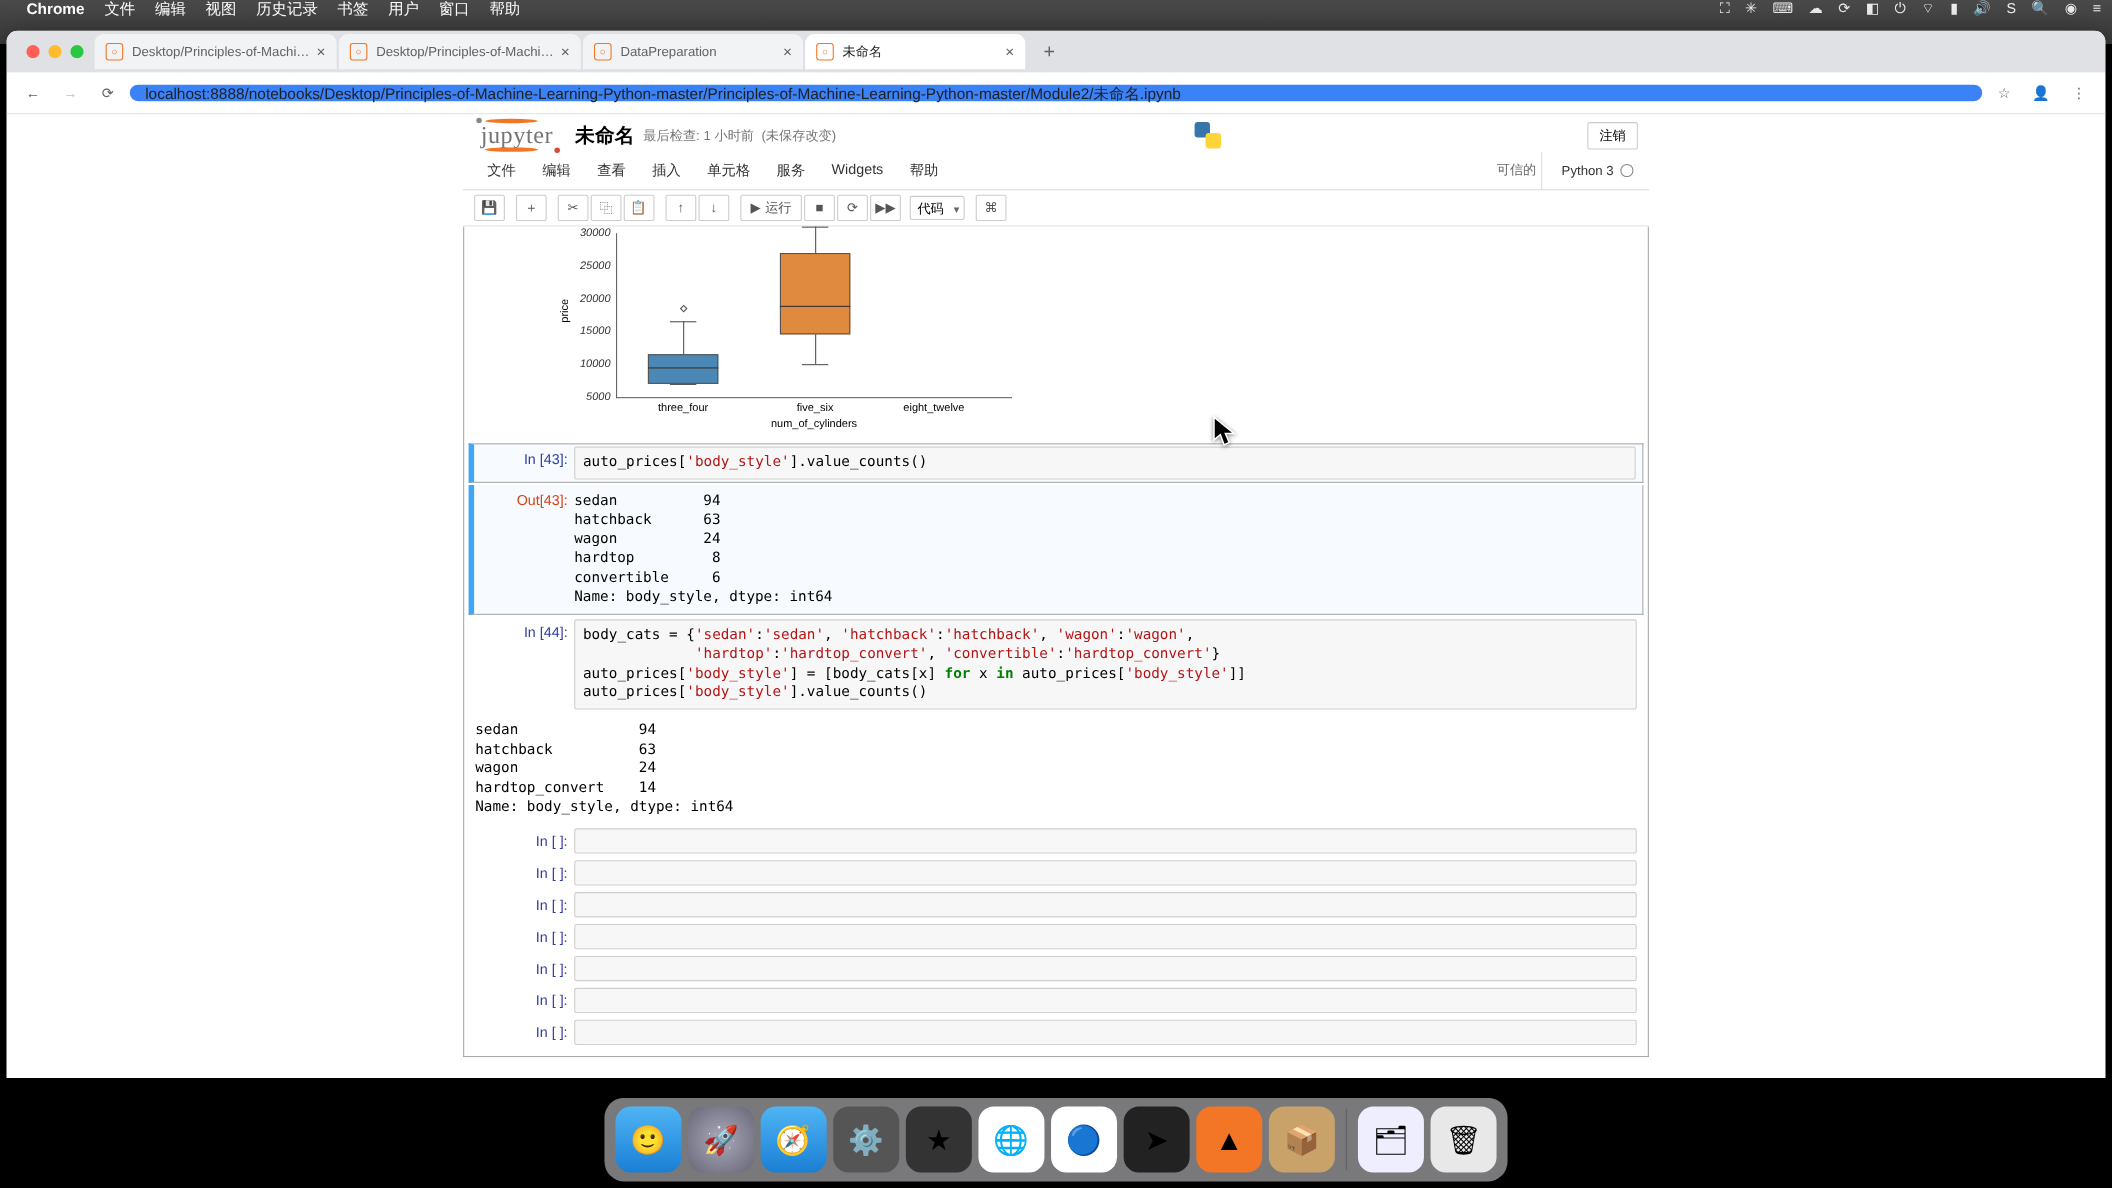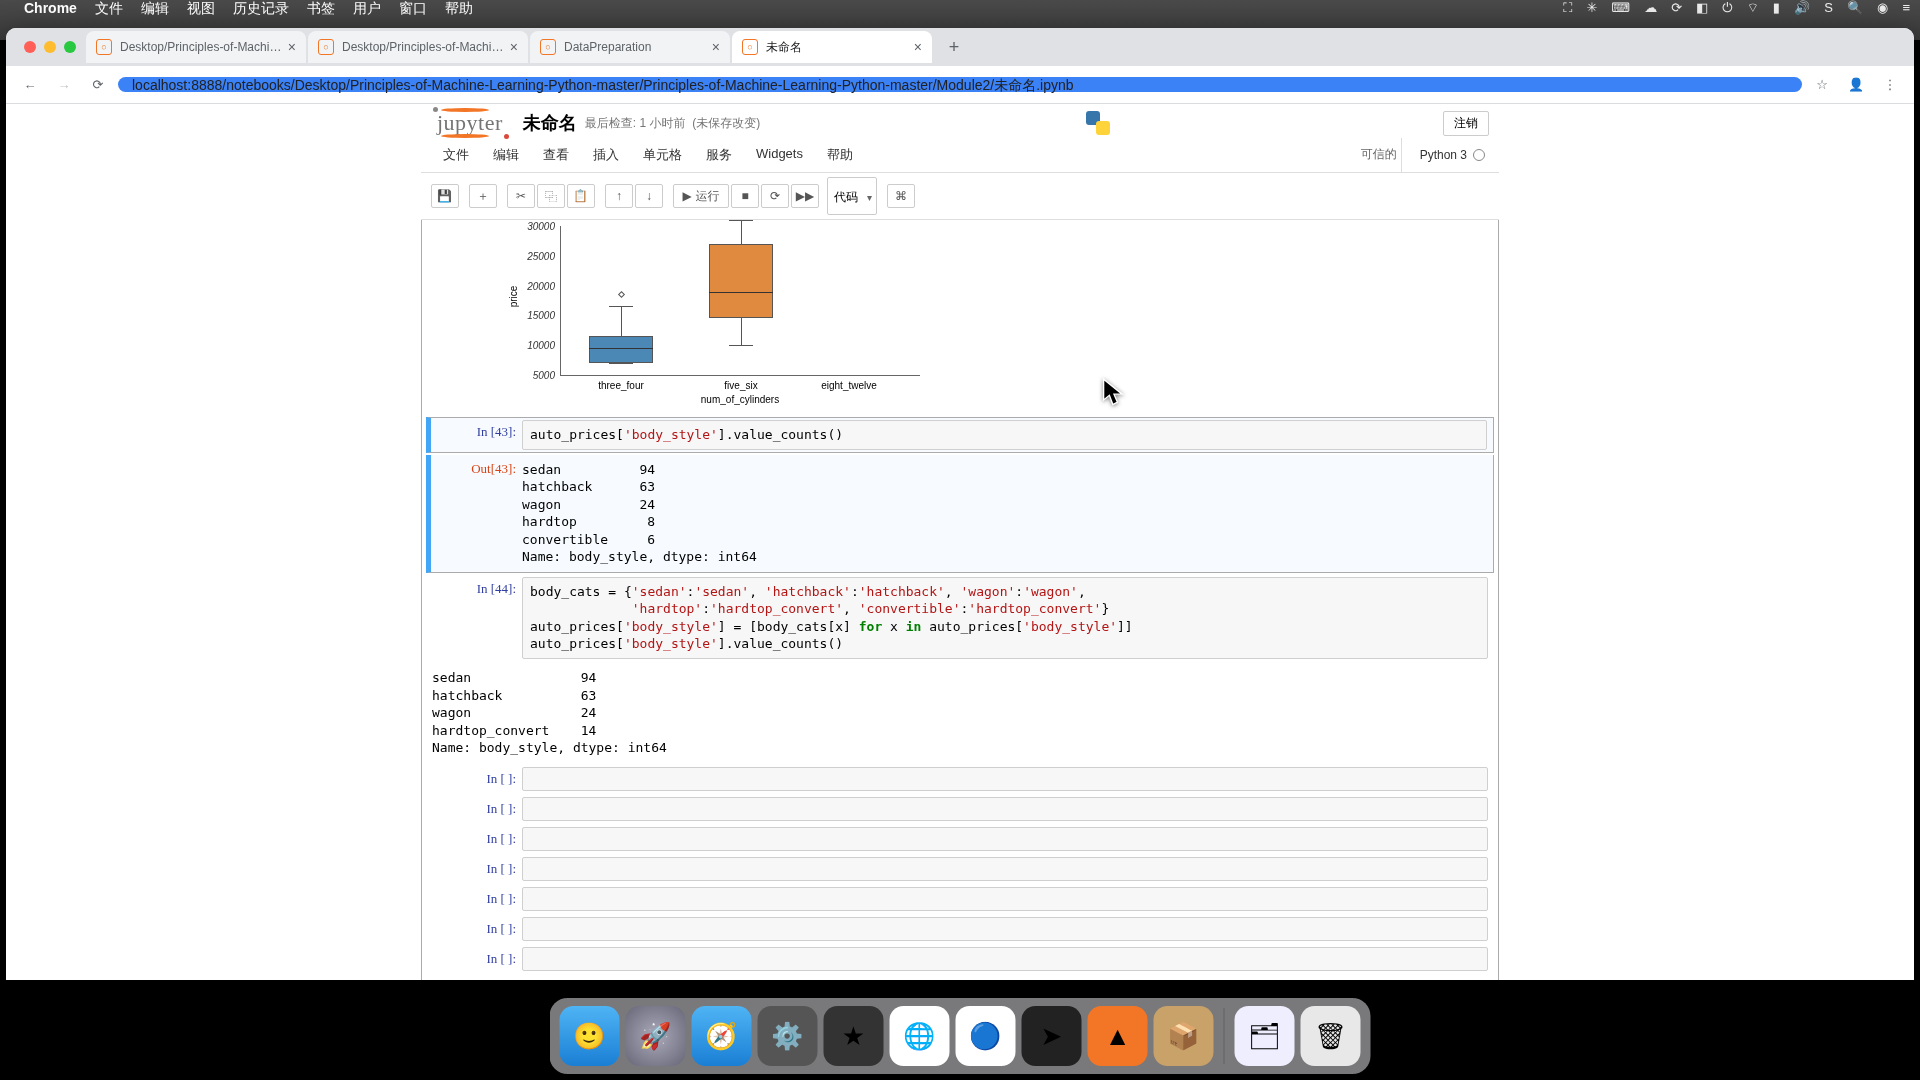--- a/index.html
+++ b/index.html
@@ -41,26 +41,26 @@
 .jup-pylogo::after{content:"";position:absolute;width:14px;height:14px;background:#ffd43b;border-radius:3px;bottom:0;right:0}
 .jup-menu { display:flex; border-bottom:1px solid #ddd; padding:0 10px; font-size:13px; color:#333; }
 .jup-menu .m { padding:8px 12px; cursor:pointer; }
 .jup-menu .sp { flex:1; }
 .jup-menu .st { padding:8px 4px; color:#666; font-size:12px; }
 .jup-menu .kern { padding:8px 4px 8px 18px; border-left:1px solid #ddd; font-size:12px; display:flex; align-items:center; gap:6px; }
 .kern-ind { width:12px; height:12px; border:1px solid #888; border-radius:50%; }
 .jup-tb { display:flex; align-items:center; padding:4px 10px; border-bottom:1px solid #ddd; gap:2px; }
 .tbtn { width:28px; height:24px; border:1px solid #ccc; background:#fff; display:flex; align-items:center; justify-content:center; font-size:12px; color:#555; border-radius:2px; cursor:pointer; }
 .tbtn.run { width:56px; gap:4px; }
-.tsel { height:38px; border:1px solid #ccc; font-size:12px; padding:3px 18px 0 6px; border-radius:2px; margin-left:6px; background:#fff; position:relative; display:flex; align-items:center; }
+.tsel { height:22px; border:1px solid #ccc; font-size:12px; padding:3px 18px 0 6px; border-radius:2px; margin-left:6px; background:#fff; position:relative; display:flex; align-items:center; }
 .tsel::after{content:"▾";position:absolute;right:4px;font-size:10px;color:#666}
 .nb-area { padding:6px 4px; background:#fff; border:1px solid #ababab; border-top:none; min-height:640px; }
 .cell { display:flex; margin:2px 0; padding:2px 6px; }
 .cell.selected { border-left:5px solid #42a5f5; background:#f7fbff; padding-left:1px; border-top:1px solid #ababab; border-bottom:1px solid #ababab; border-right:1px solid #ababab; }
-.prompt { width:90px; text-align:right; font-family:Liberation Serif, serif; font-size:13px; padding:4px 6px 4px 0; color:#303F9F; flex-shrink:0; }
+.prompt { width:90px; text-align:right; font-family:Liberation Sans, sans-serif; font-size:13px; padding:4px 6px 4px 0; color:#303F9F; flex-shrink:0; }
 .prompt.out { color:#D84315; }
 .inbox { flex:1; border:1px solid #cfcfcf; background:#f7f7f7; border-radius:2px; padding:5px 7px; font-family:Menlo,monospace; font-size:13px; line-height:1.35; white-space:pre; overflow:auto; }
 .outbox { flex:1; font-family:Menlo,monospace; font-size:13px; line-height:1.35; white-space:pre; padding:4px 0; }
 .inbox .s { color:#b31515; } .inbox .k { color:#008000; font-weight:bold; }
 
 .boxplot { margin:0 0 10px 44px; }
 .boxplot-inner { position:relative; width:360px; height:150px; border:1px solid #666; border-left:1px solid #666; border-bottom:1px solid #666; border-top:none; border-right:none; }
 .ytick { position:absolute; left:-46px; font-size:10px; color:#333; transform:translateY(-50%); width:40px; text-align:right;font-style:italic; }
 .ylab { position:absolute; left:-58px; top:50%; transform:rotate(-90deg) translateX(10px); font-size:10px; }
 .xtick { position:absolute; bottom:-16px; font-size:10px; transform:translateX(-50%); }

